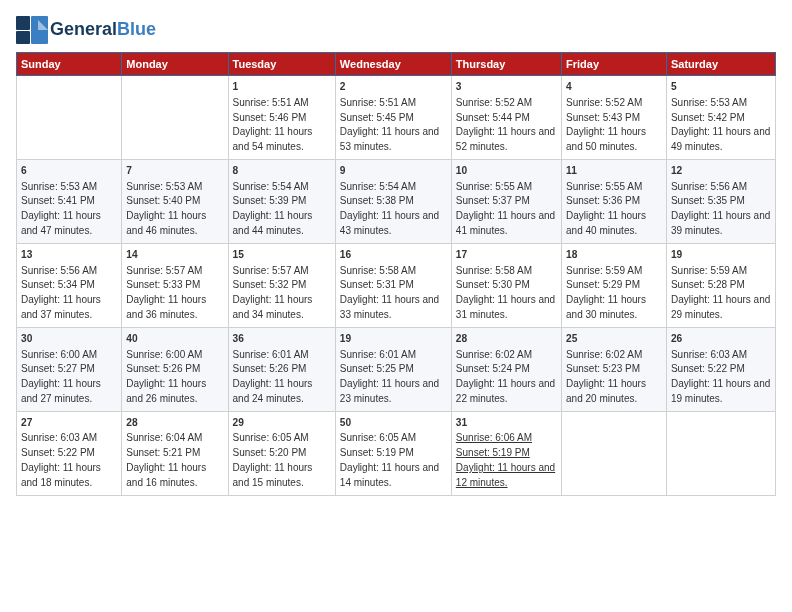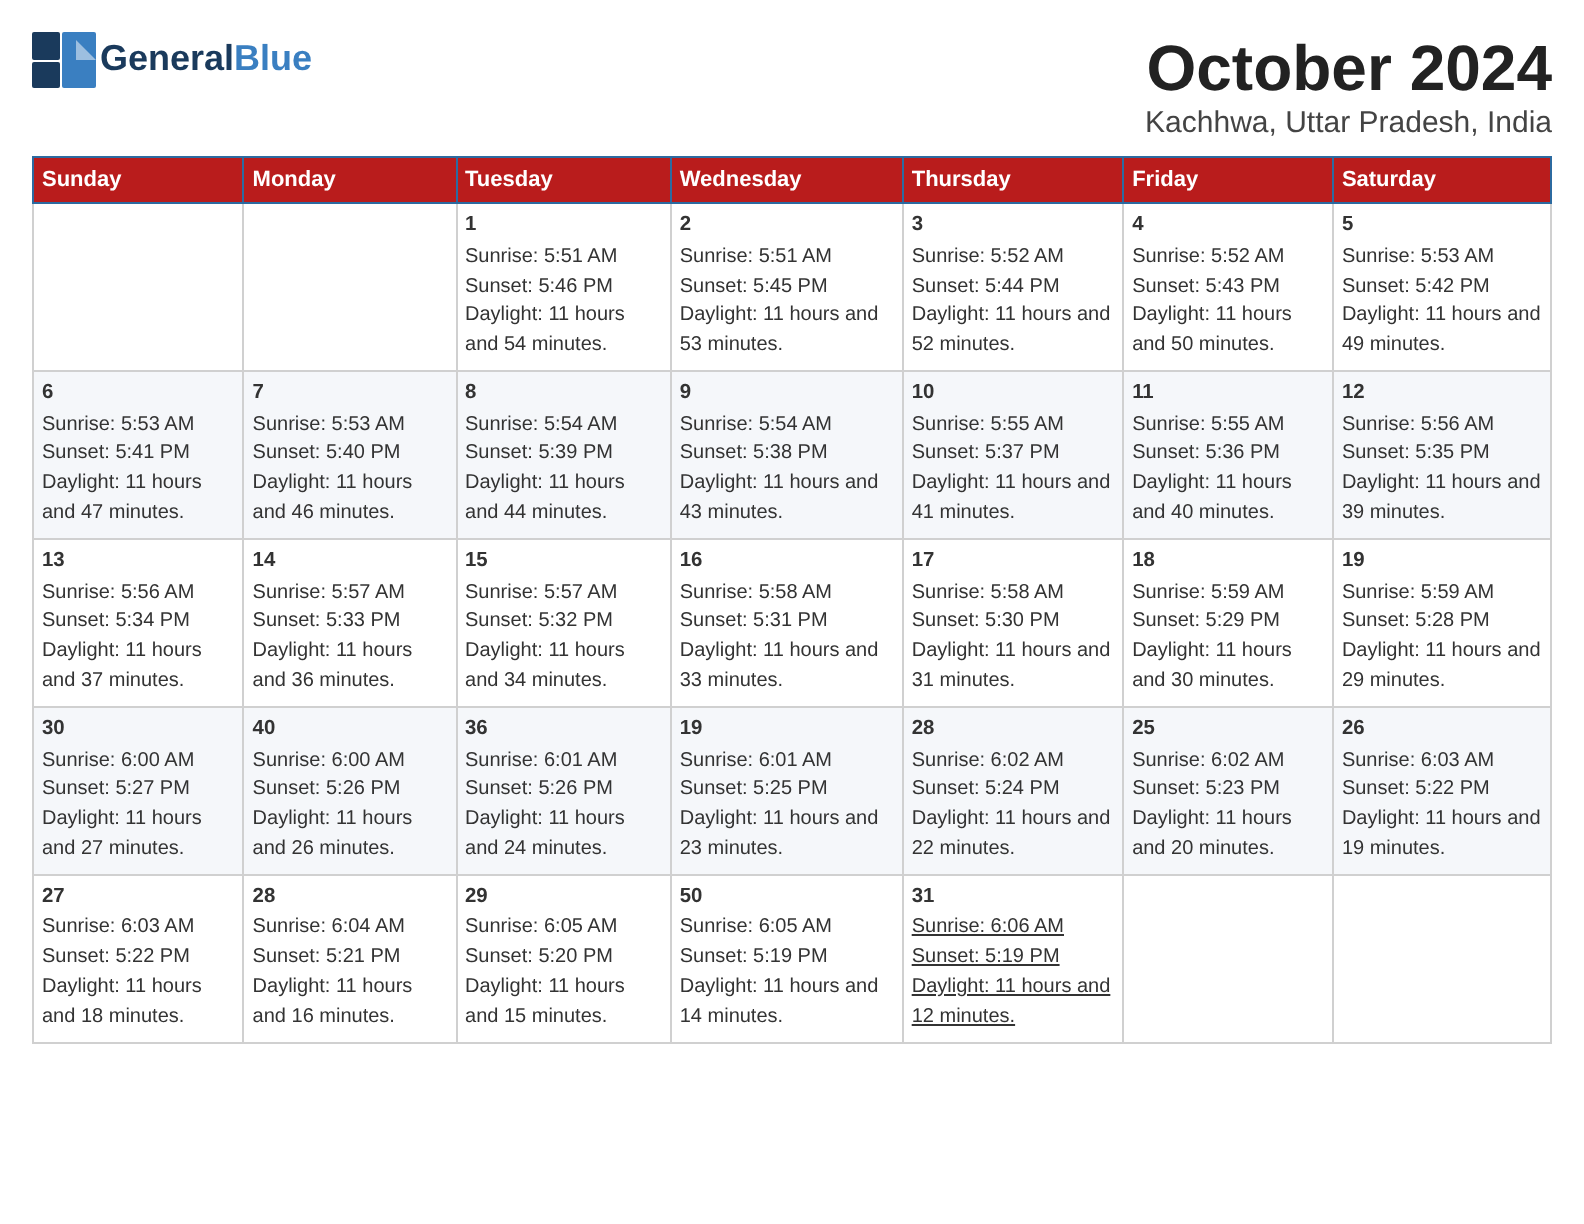--- a/index.html
+++ b/index.html
@@ -9,21 +9,21 @@
       width: 792px;
       height: 612px;
       overflow: hidden;
     }
     .container {
       width: 792px;
       padding: 16px 16px 8px 16px;
     }
     .header-area {
       display: flex;
-      align-items: flex-start;
+      align-items: flex-end;
       justify-content: space-between;
       margin-bottom: 8px;
     }
     .logo {
       display: flex;
       flex-direction: column;
       align-items: flex-start;
     }
     .logo-text {
       font-size: 18px;
@@ -96,24 +96,20 @@
         <svg width="32" height="28" viewBox="0 0 32 28">
           <rect x="0" y="0" width="14" height="14" rx="1" fill="#1a3a5c"></rect>
           <rect x="0" y="15" width="14" height="13" rx="1" fill="#1a3a5c"></rect>
           <rect x="15" y="0" width="17" height="28" rx="1" fill="#3a7fc1"></rect>
           <polygon points="22,4 32,14 22,14" fill="#fff" opacity="0.5"></polygon>
         </svg>
         <div>
           <span class="logo-text">General</span><span class="logo-text logo-blue">Blue</span>
         </div>
       </div>
-    </div>
-    <div class="title-area">
-      <div class="main-title">October 2024</div>
-      <div class="subtitle">Kachhwa, Uttar Pradesh, India</div>
     </div>
   </div>
 
   <table>
     <thead>
       <tr>
       <th>Sunday</th>
           <th>Monday</th>
           <th>Tuesday</th>
           <th>Wednesday</th>

